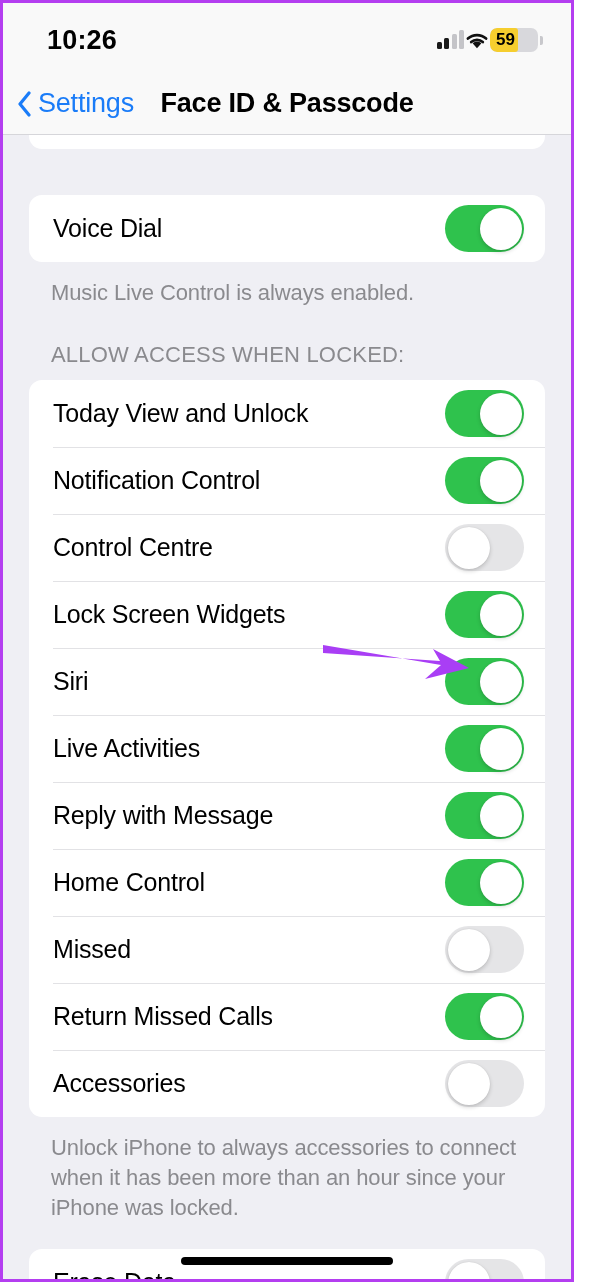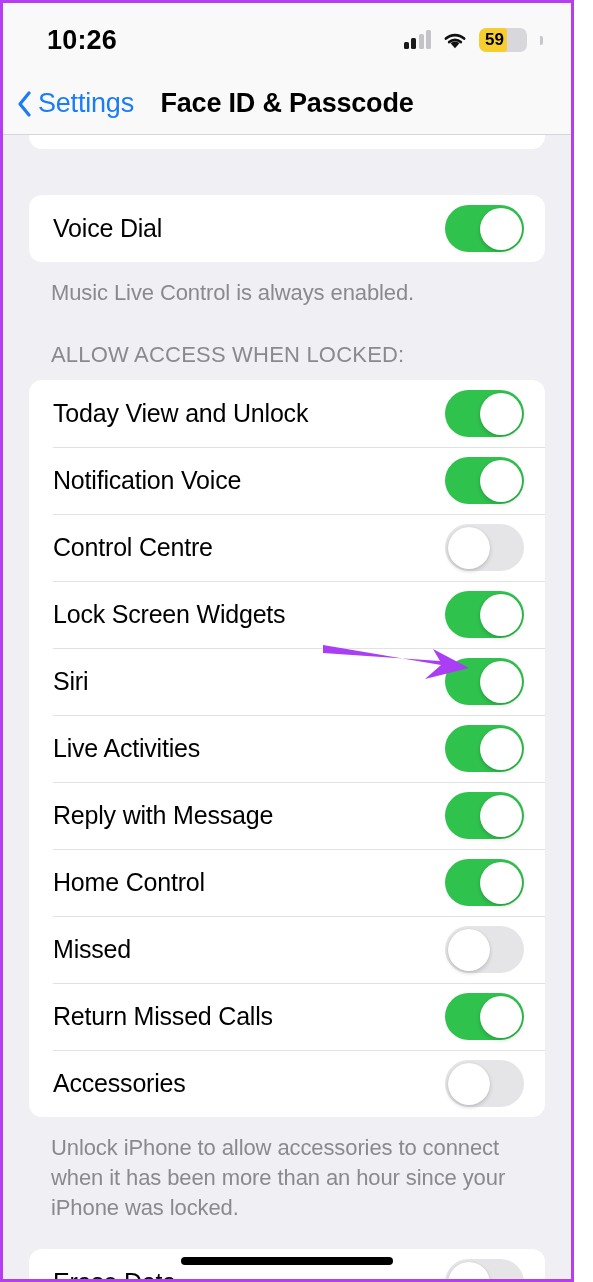--- a/index.html
+++ b/index.html
@@ -39,21 +39,20 @@
     font-size: 27px;
     font-weight: bold;
     color: #000;
     letter-spacing: 0.2px;
     padding-left: 22px;
     padding-top: 4px;
   }
   .status-right {
     display: flex;
     align-items: center;
-    gap: 11px;
     padding-top: 4px;
   }
 
   
   .sig { display: flex; align-items: flex-end; gap: 2.5px; height: 18px; }
   .sig i { display: block; width: 5px; border-radius: 1.5px; background: #C4C4C8; }
   .sig i.on { background: #1a1a1a; }
   .sig i:nth-child(1) { height: 7px; }
   .sig i:nth-child(2) { height: 11px; }
   .sig i:nth-child(3) { height: 15px; }
@@ -290,21 +289,21 @@
     <div class="section-header">ALLOW ACCESS WHEN LOCKED:</div>
 
     <div class="card">
       <div class="row">
         <span class="row-label">Today View and Unlock</span>
         <div class="toggle on">
             <span class="knob"></span>
           </div>
       </div>
       <div class="row">
-        <span class="row-label">Notification Voice</span>
+        <span class="row-label">Notification Control</span>
         <div class="toggle on">
             <span class="knob"></span>
           </div>
       </div>
       <div class="row">
         <span class="row-label">Control Centre</span>
         <div class="toggle off">
             <span class="knob"></span>
           </div>
       </div>
@@ -351,21 +350,21 @@
           </div>
       </div>
       <div class="row">
         <span class="row-label">Accessories</span>
         <div class="toggle off">
             <span class="knob"></span>
           </div>
       </div>
     </div>
 
-    <div class="footer-note">Unlock iPhone to allow accessories to connect when it has been more than an hour since your iPhone was locked.</div>
+    <div class="footer-note">Unlock iPhone to always accessories to connect when it has been more than an hour since your iPhone was locked.</div>
 
     <div class="gap-md"></div>
 
     <div class="card">
       <div class="row">
         <span class="row-label">Erase Data</span>
         <div class="toggle off">
             <span class="knob"></span>
           </div>
       </div>

